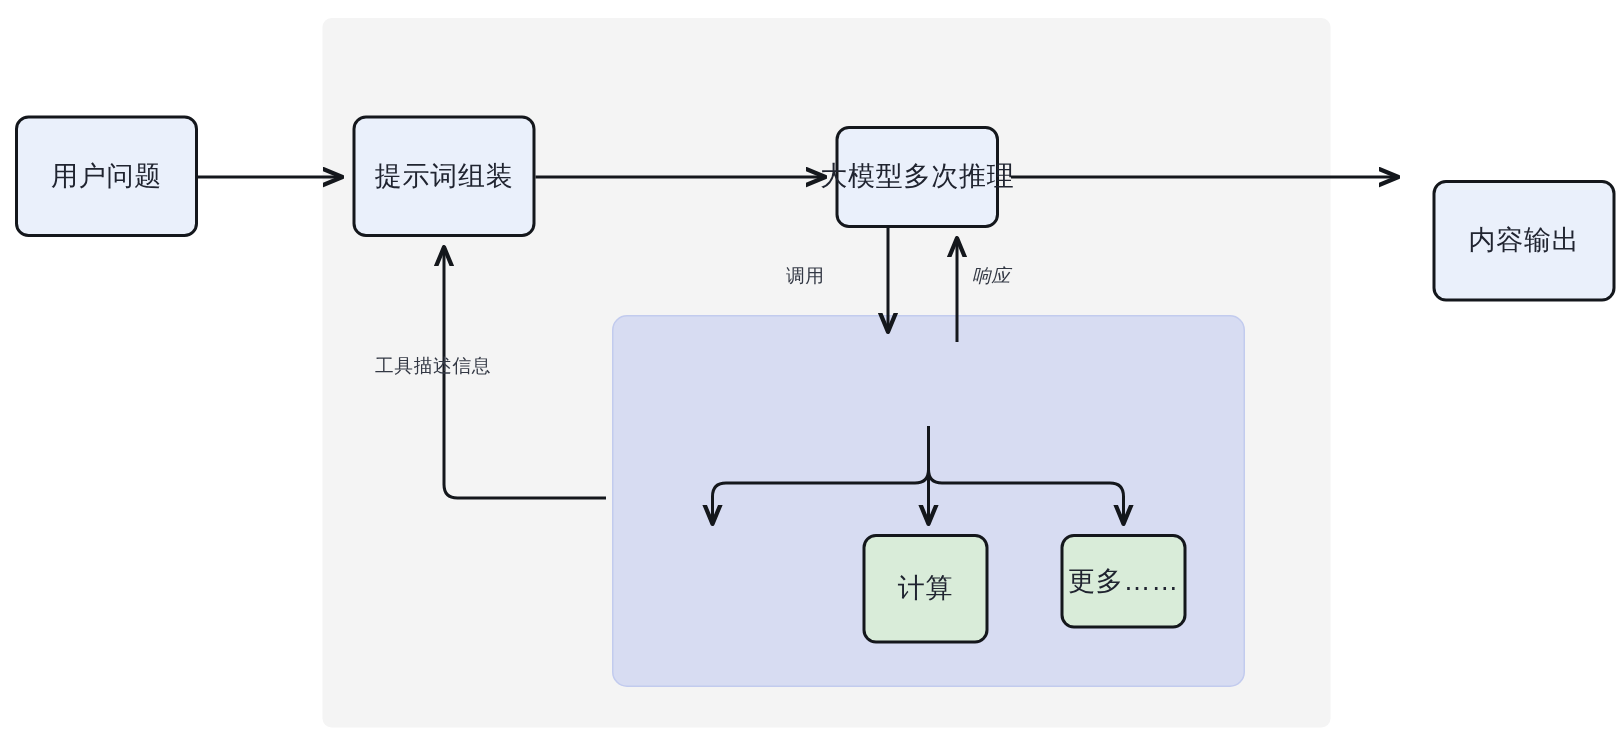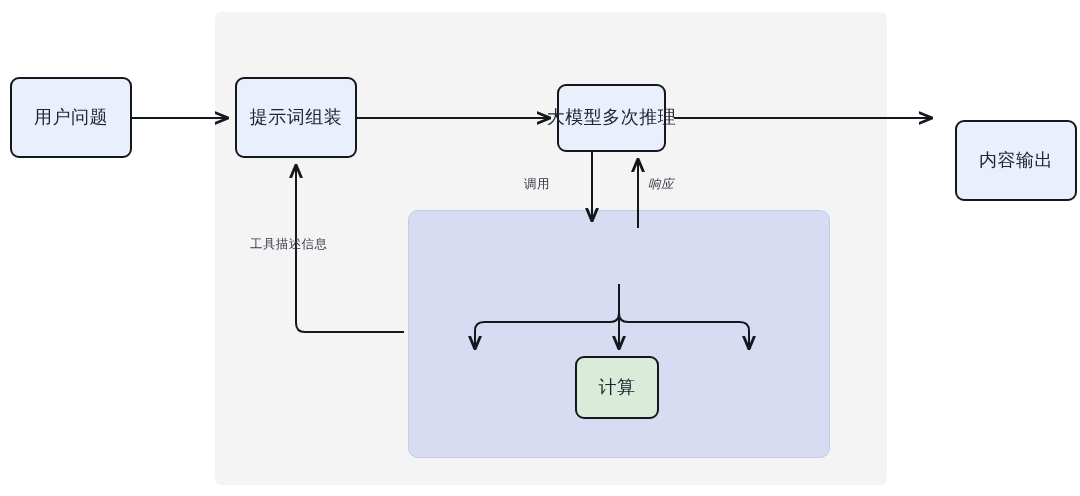--- a/index.html
+++ b/index.html
@@ -63,21 +63,21 @@
   }
   .node-blue  { background: #eaf0fb; }
   .node-green { background: #d9ecd9; }
 
   #node-user-question { left: 10px;  top: 77px;  width: 122px; height: 81px; }
   #node-prompt-assembly { left: 235px; top: 77px; width: 122px; height: 81px; }
   #node-llm-reasoning { left: 557px; top: 84px; width: 109px; height: 68px; }
   #node-content-output { left: 955px; top: 77px; width: 122px; height: 81px; margin-top: 43px; }
   #node-tool-invocation { left: 575px; top: 228px; width: 88px; height: 56px; }
   #node-tool-search { left: 433px; top: 356px; width: 84px; height: 63px; }
-  #node-tool-calc   { left: 575px; top: 356px; width: 84px; height: 63px; }
+  #node-tool-calc   { left: 575px; top: 356px; width: 84px; height: 73px; }
   #node-tool-more   { left: 707px; top: 356px; width: 84px; height: 63px; }
 
   
   .edge-label {
     position: absolute;
     color: #333844;
     font-size: 12.5px;
     white-space: nowrap;
     background: transparent;
     letter-spacing: 0.4px;
@@ -140,20 +140,21 @@
   <div class="node node-blue" id="node-prompt-assembly">提示词组装</div>
 
   <div class="node node-blue" id="node-llm-reasoning">大模型多次推理</div>
 
   <div class="node node-blue" id="node-content-output">内容输出</div>
 
 
 
   <div class="node node-green" id="node-tool-calc">计算</div>
 
+  <div class="node node-green" id="node-tool-more">更多……</div>
 
   <div class="edge-label" id="label-call">调用</div>
 
   <div class="edge-label" id="label-response">响应</div>
 
   <div class="edge-label" id="label-tool-desc">工具描述信息</div>
 
 </div>
 
 </body></html>

